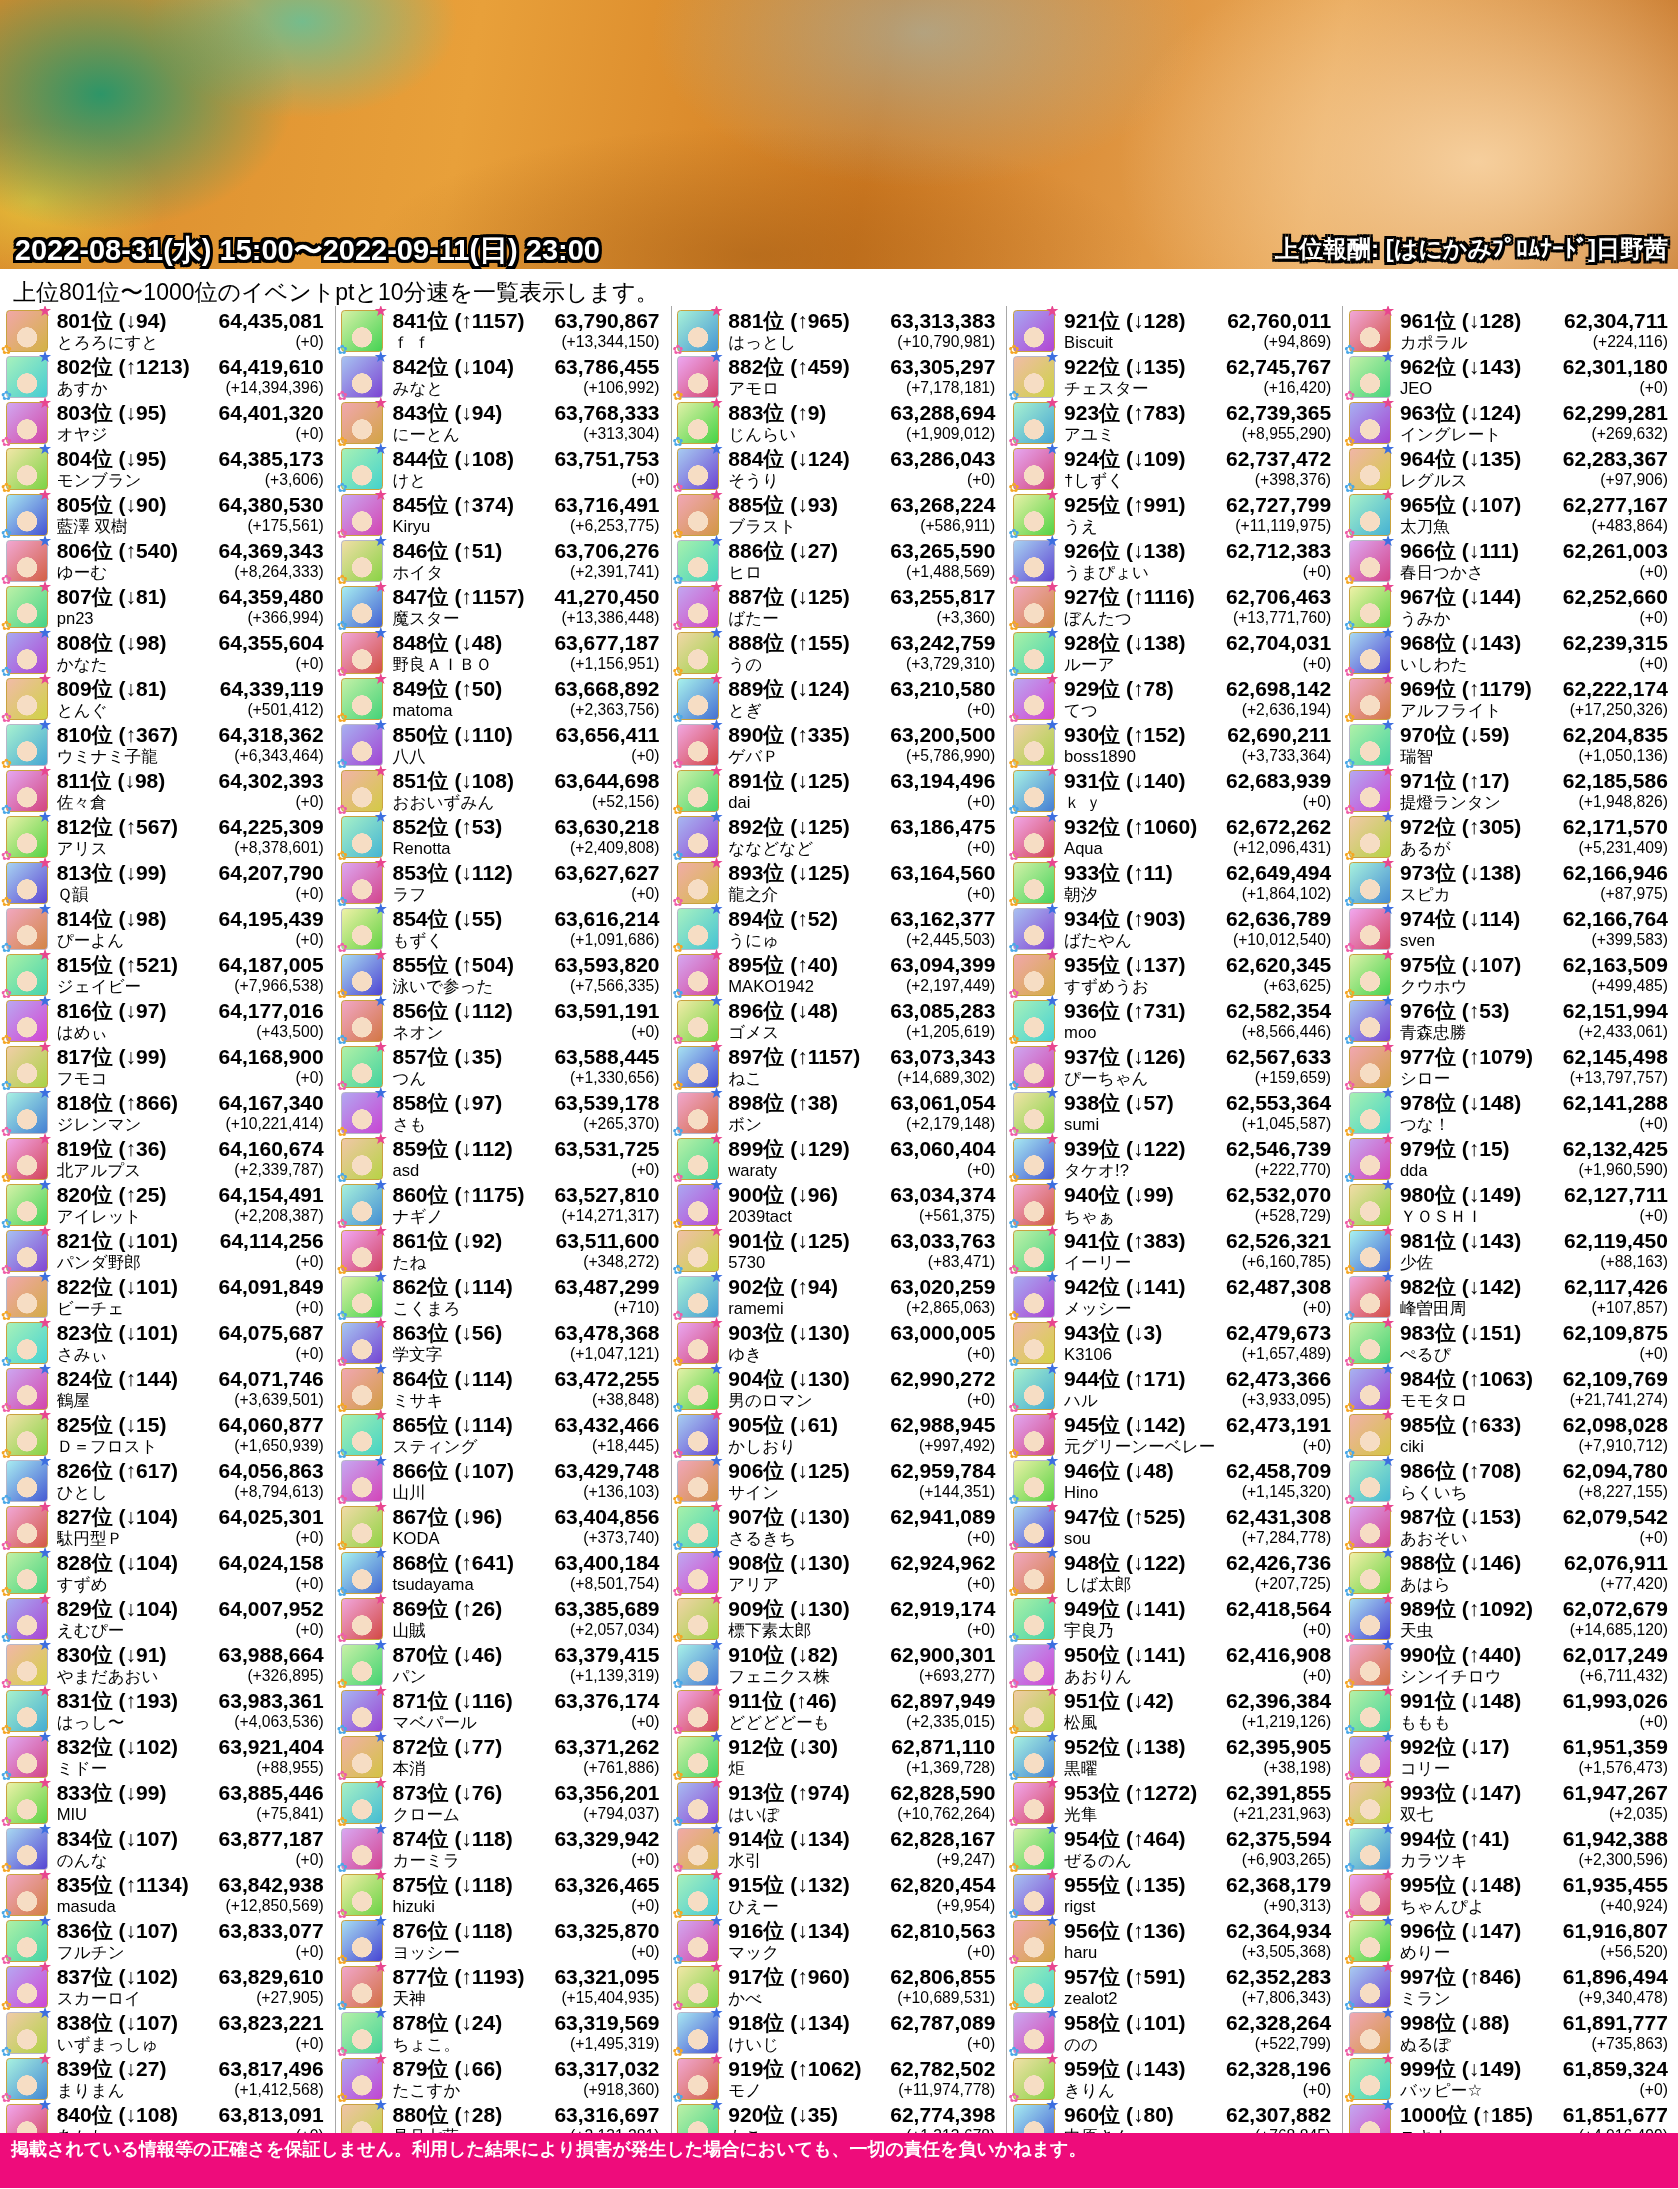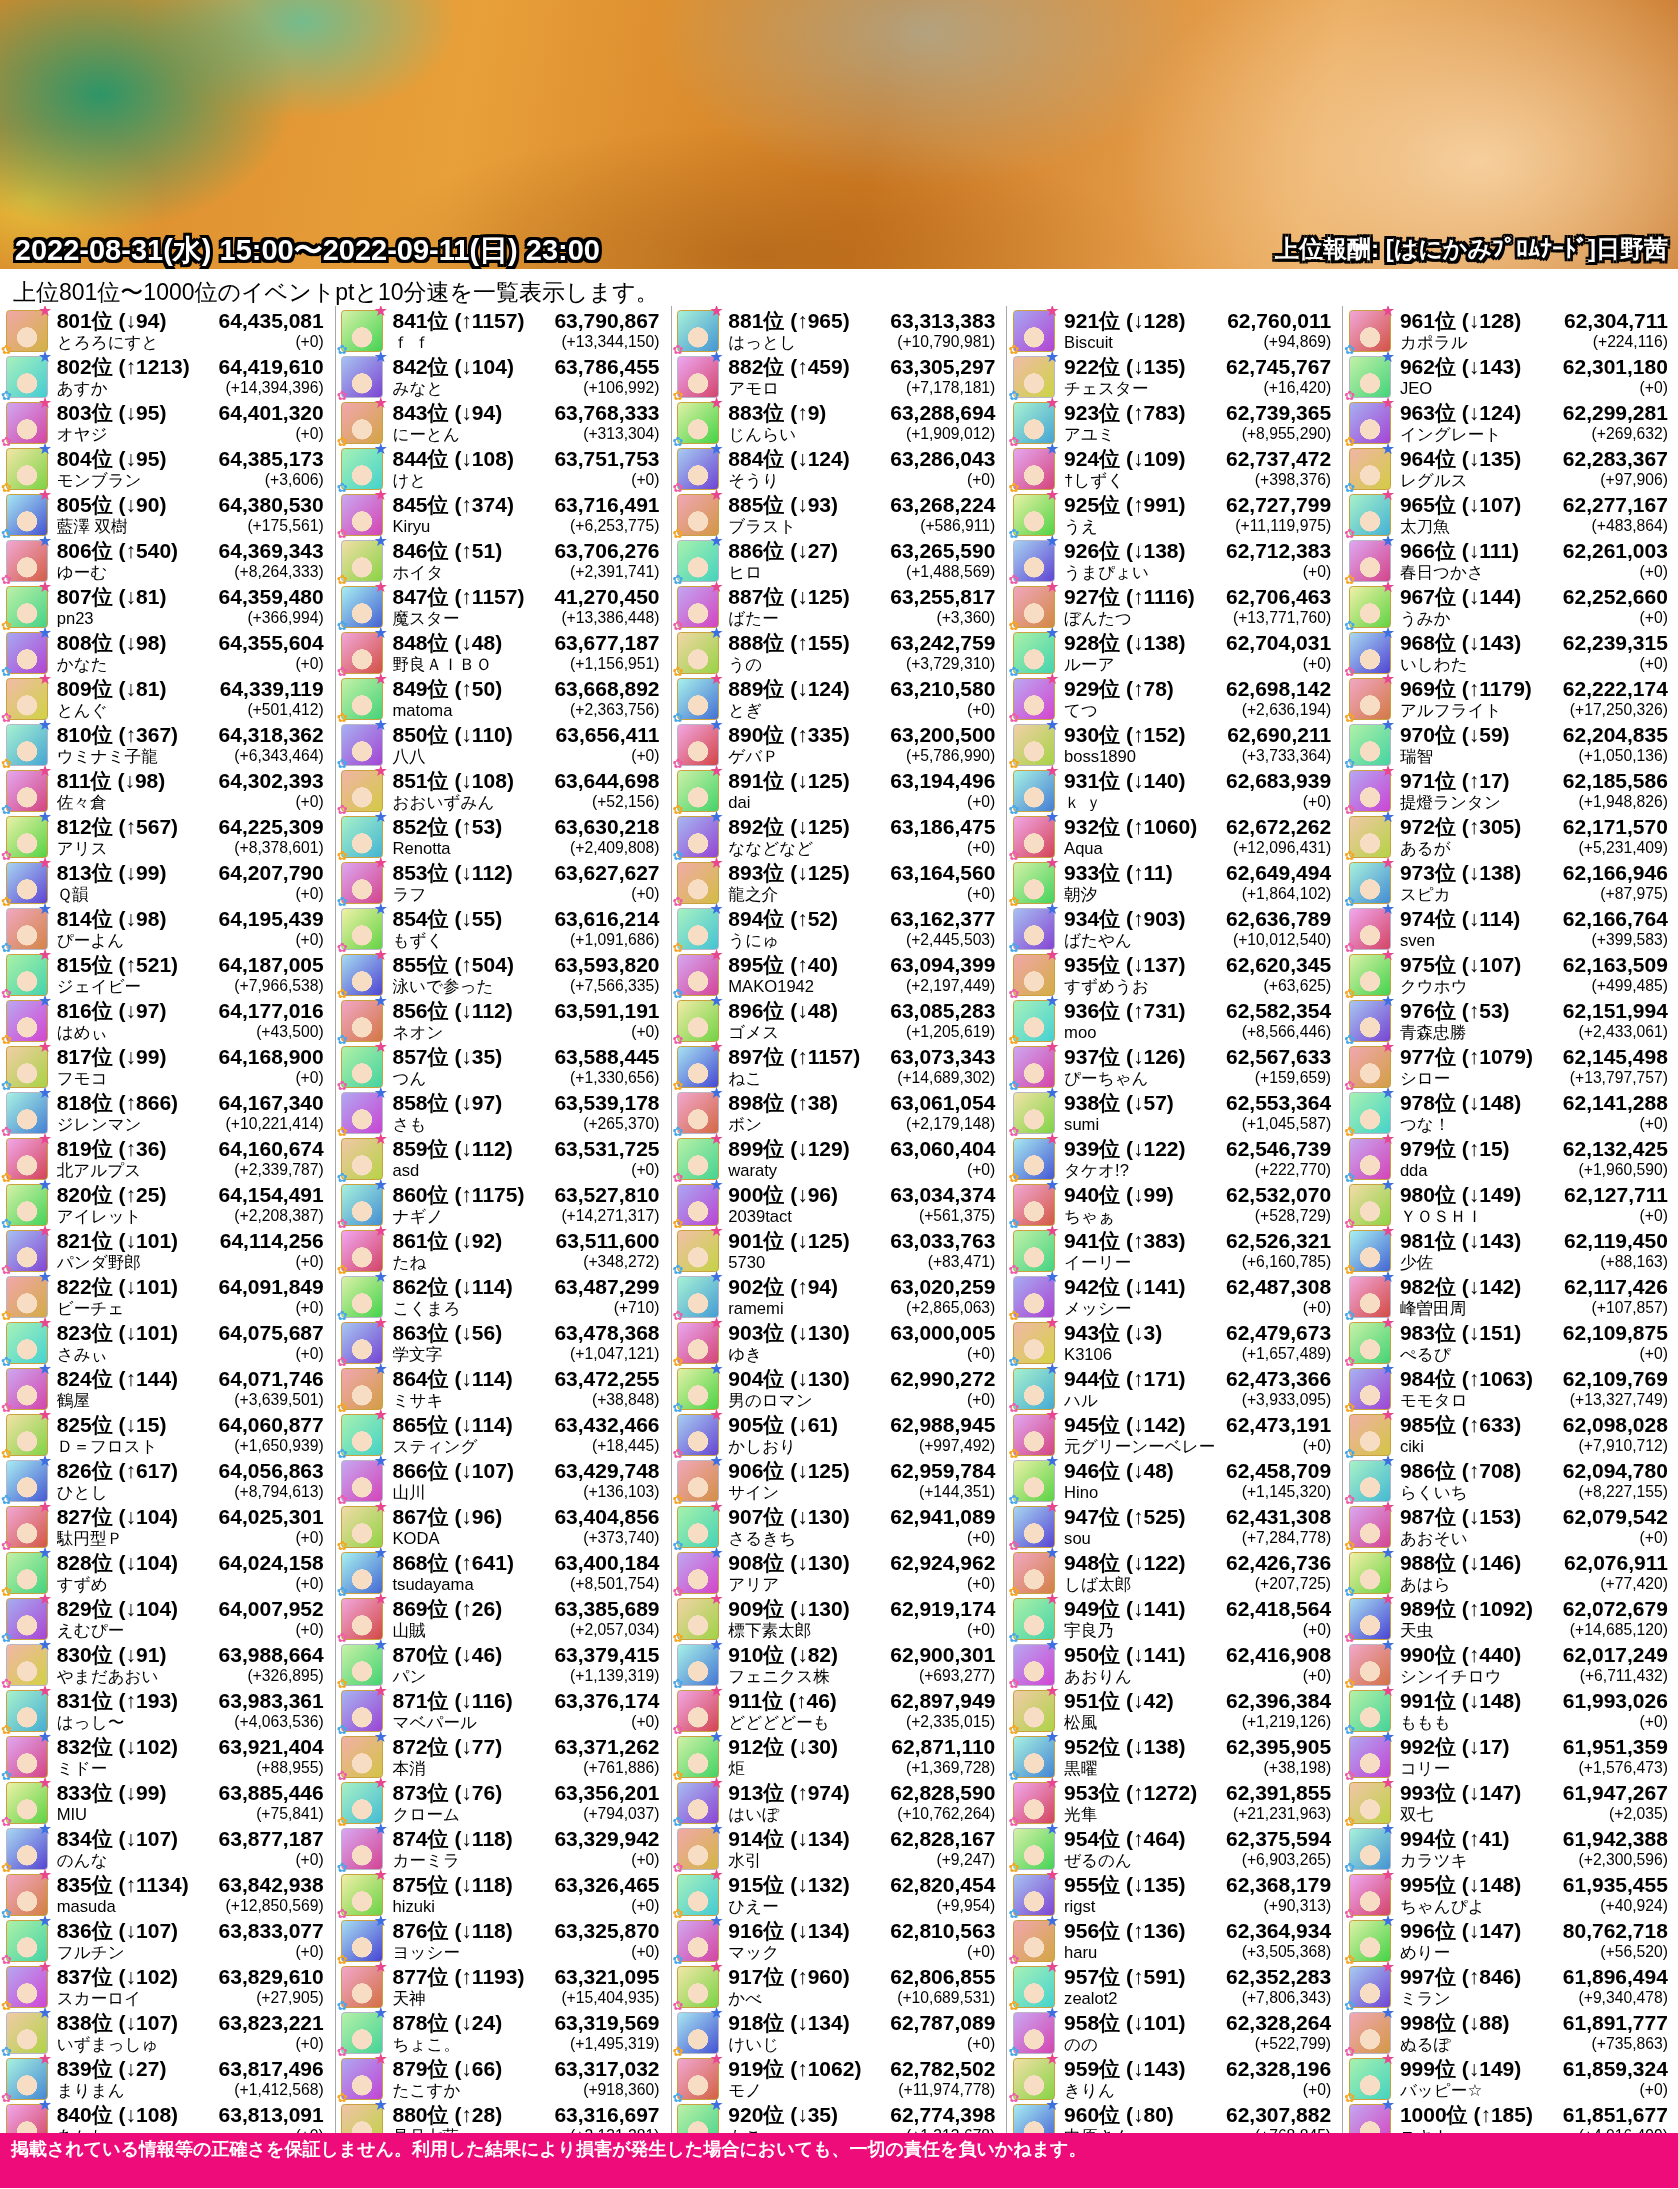--- a/index.html
+++ b/index.html
@@ -3193,21 +3193,21 @@
     </div>
     <div class="mid">
       <div class="rankline">
         <span>984位</span>
          <span>(↑1063)</span>
       </div>
       <div class="nameline">モモタロ</div>
     </div>
     <div class="right">
       <div class="points">62,109,769</div>
-      <div class="delta">(+13,327,749)</div>
+      <div class="delta">(+21,741,274)</div>
     </div>
   </div>
       <div class="row">
     <div class="avatar" style="background-image: radial-gradient(circle at 50% 66%, rgb(246, 221, 196) 0px, rgb(246, 221, 196) 30%, rgba(0, 0, 0, 0) 31%), linear-gradient(135deg, rgb(241, 177, 167), rgb(211, 197, 69)); border-color: rgb(201, 162, 63);">
       <span class="star" style="color: rgb(232, 70, 143);">★</span>
       <span class="attr" style="color: rgb(73, 168, 232);">✿</span>
     </div>
     <div class="mid">
       <div class="rankline">
         <span>985位</span>
@@ -3396,21 +3396,21 @@
       <span class="attr" style="color: rgb(245, 166, 35);">✿</span>
     </div>
     <div class="mid">
       <div class="rankline">
         <span>996位</span>
          <span>(↓147)</span>
       </div>
       <div class="nameline">めりー</div>
     </div>
     <div class="right">
-      <div class="points">80,762,718</div>
+      <div class="points">61,916,807</div>
       <div class="delta">(+56,520)</div>
     </div>
   </div>
       <div class="row">
     <div class="avatar" style="background-image: radial-gradient(circle at 50% 66%, rgb(246, 221, 196) 0px, rgb(246, 221, 196) 30%, rgba(0, 0, 0, 0) 31%), linear-gradient(135deg, rgb(167, 202, 241), rgb(112, 69, 211)); border-color: rgb(201, 162, 63);">
       <span class="star" style="color: rgb(232, 70, 143);">★</span>
       <span class="attr" style="color: rgb(73, 168, 232);">✿</span>
     </div>
     <div class="mid">
       <div class="rankline">

